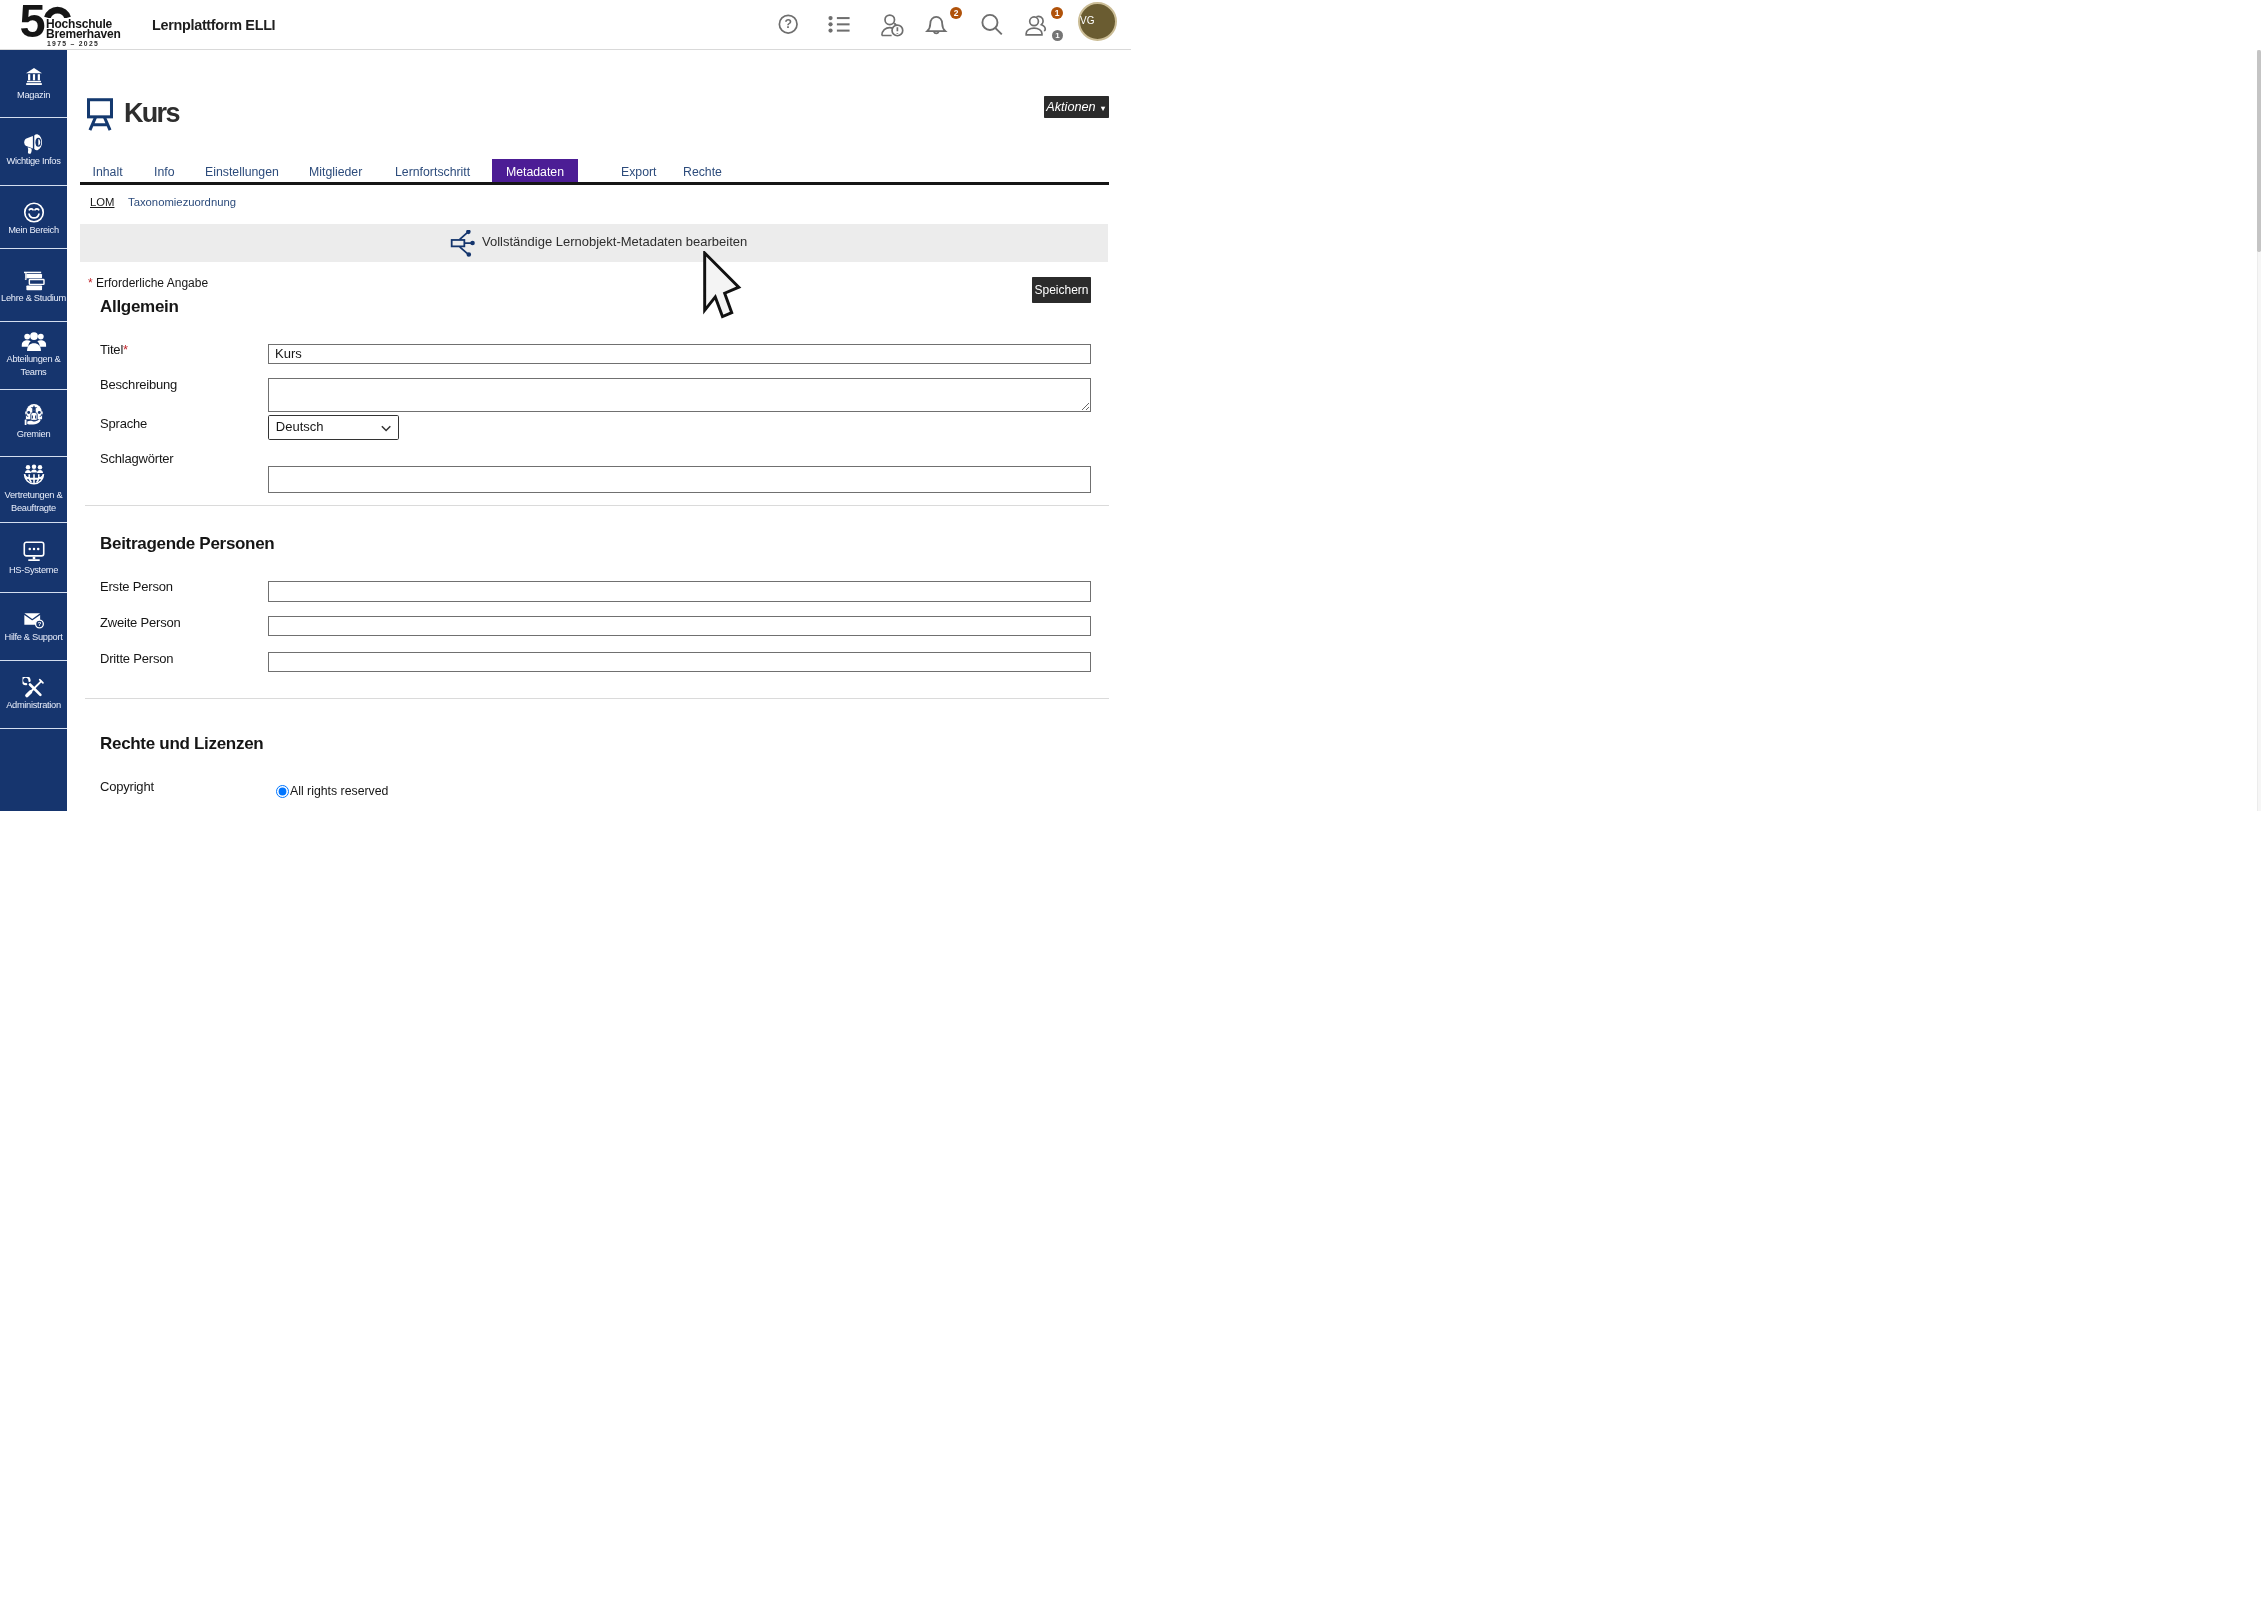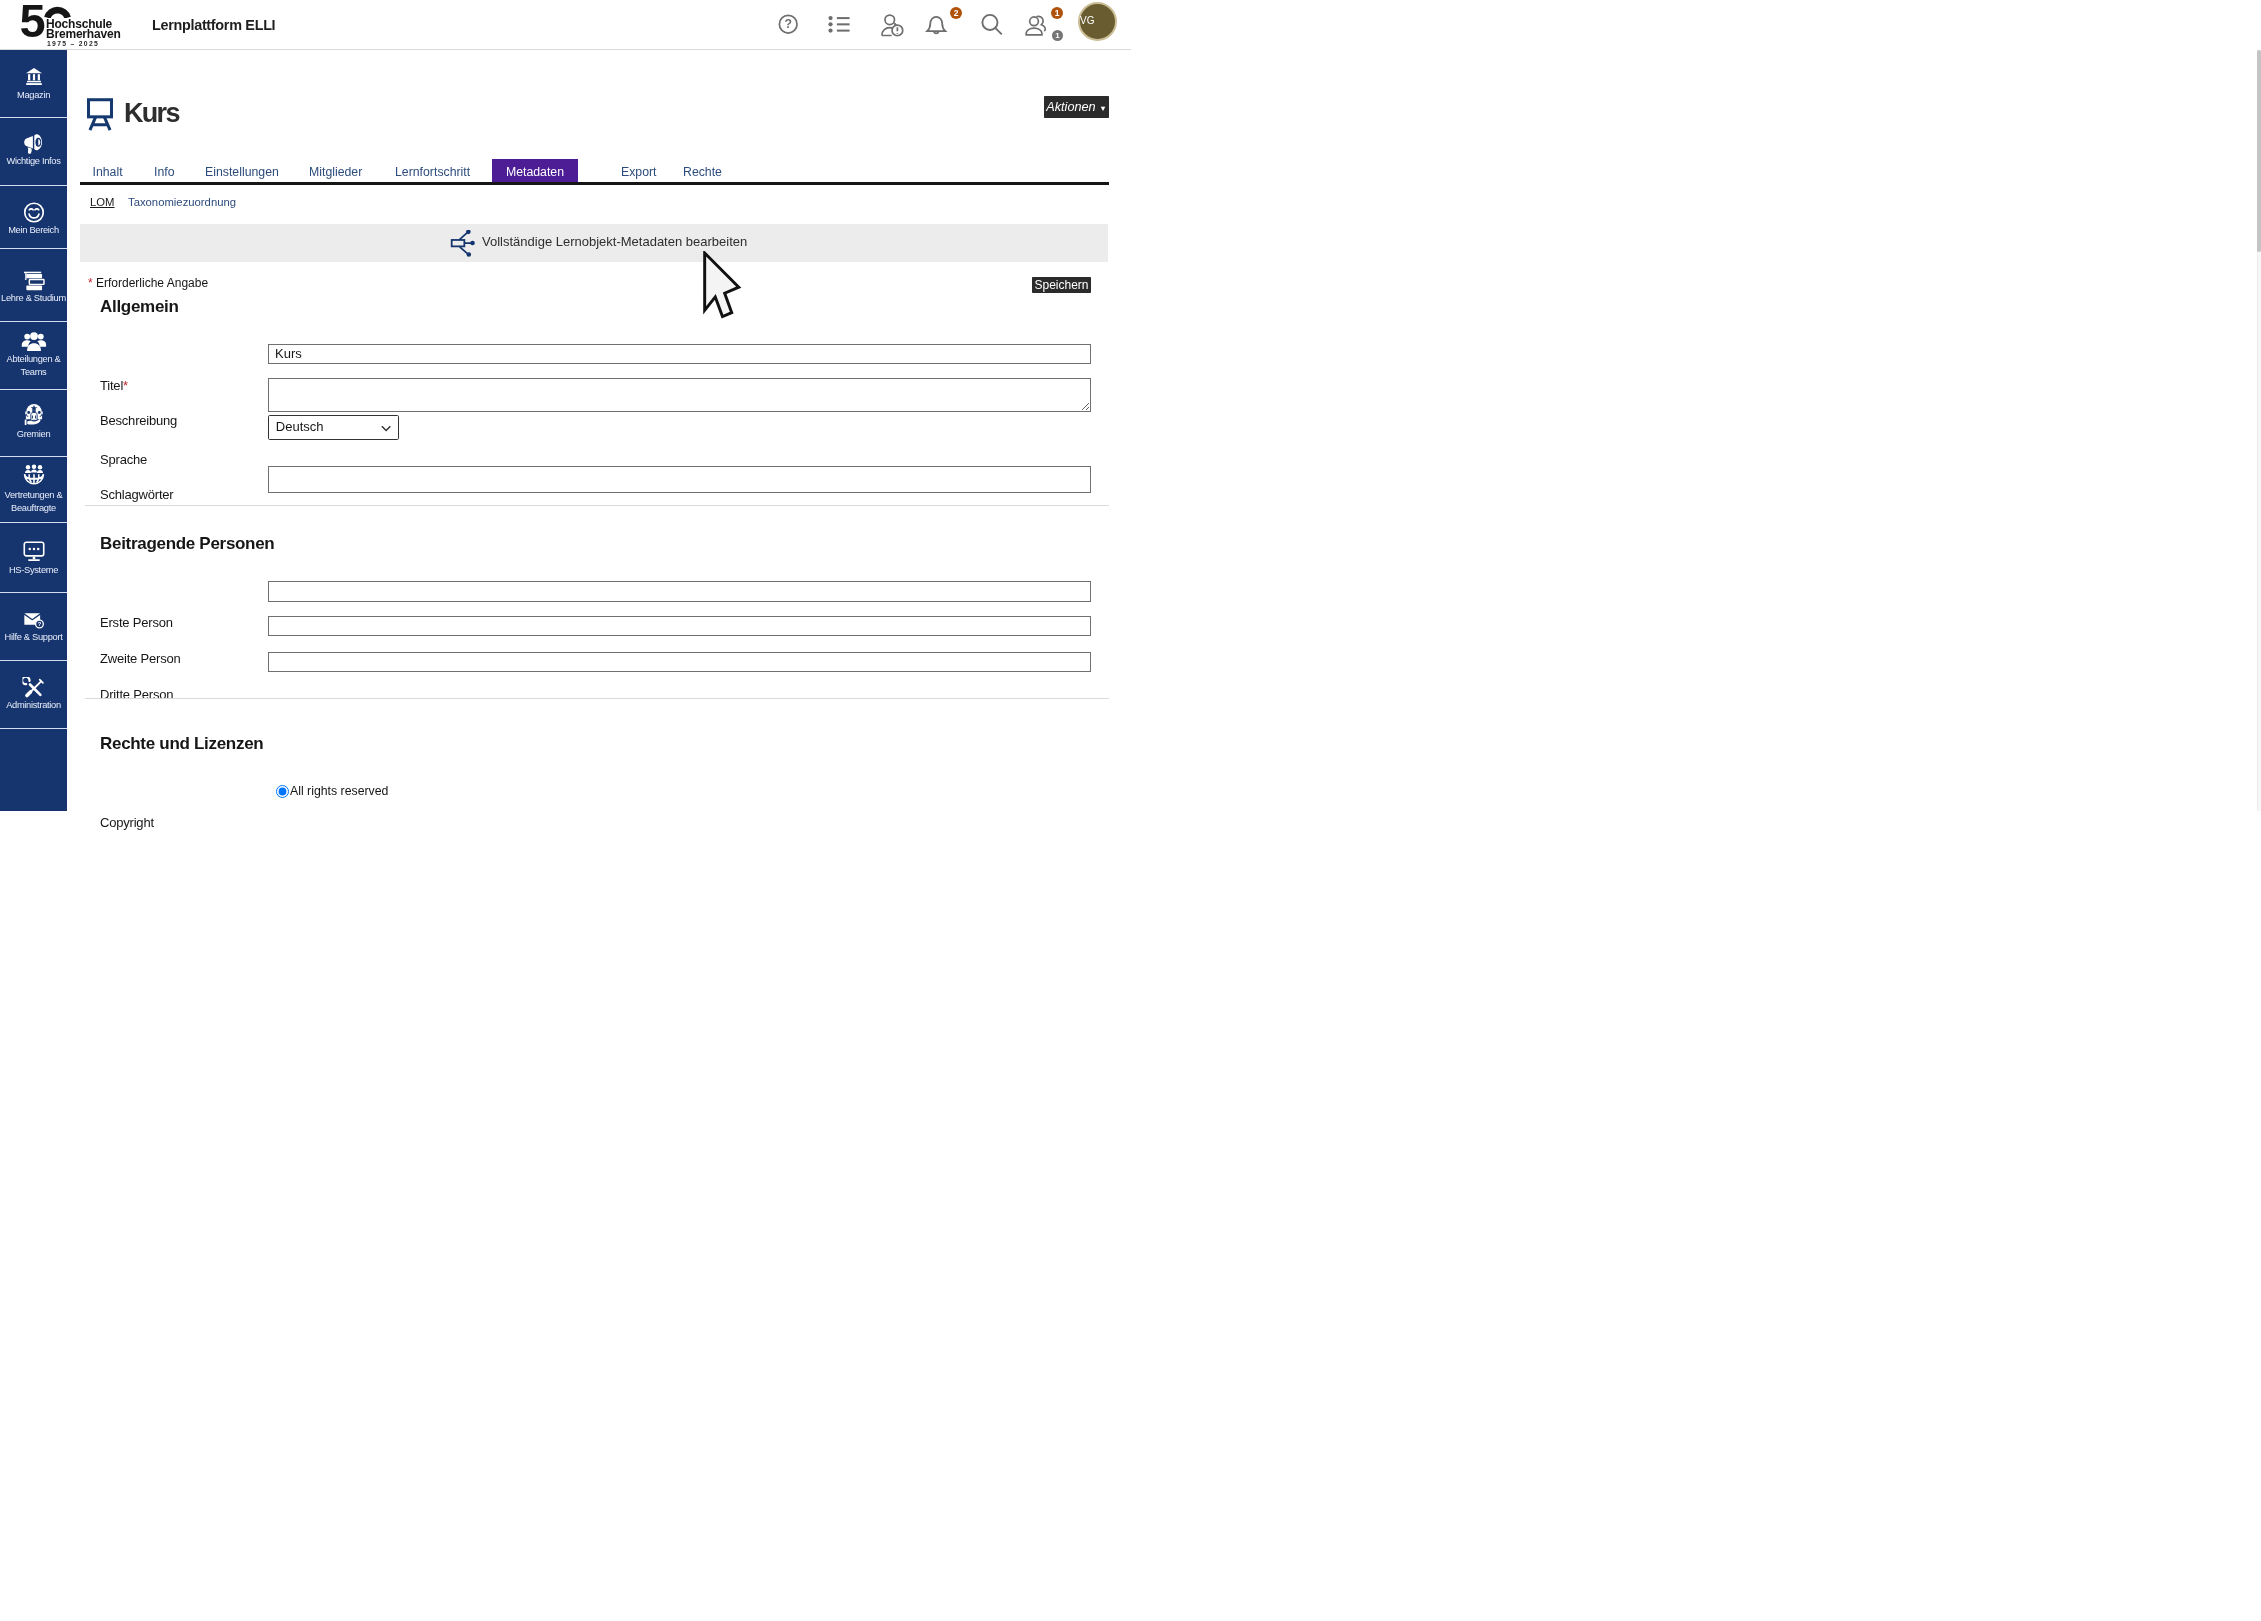--- a/index.html
+++ b/index.html
@@ -46,23 +46,23 @@
   color:#2d4c7c; }
 .tab.active { background:#4c1d95; color:#fff; text-align:center; }
 .subtab { position:absolute; font-size:11.3px; color:#2d4c7c; top:146px; text-decoration:none; }
 
 .infobar { position:absolute; left:13px; top:174px; width:1028px; height:38px;
   background:#ececec; }
 .infotext { position:absolute; left:402px; top:10.2px; font-size:13px; color:#2e2e2e; }
 
 .reqrow { position:absolute; left:21px; top:226px; font-size:12px; color:#161616; }
 .red { color:#c1262c; }
-.speichern { position:absolute; left:965px; top:227px; width:59px; height:16px; font-size:12px; }
+.speichern { position:absolute; left:965px; top:227px; width:59px; height:26px; font-size:12px; }
 .h3 { position:absolute; left:33px; font-size:17px; font-weight:700; color:#161616; letter-spacing:-0.3px; }
-.flabel { position:absolute; left:33px; font-size:13px; color:#161616; letter-spacing:-0.2px;margin-top:36px; }
+.flabel { position:absolute; left:33px; font-size:13px; color:#161616; letter-spacing:-0.2px; }
 .finput { position:absolute; left:201px; width:823px; border:0.8px solid #707070;
   background:#fff; font-family:"Liberation Sans",sans-serif; font-size:13px;
   padding:0 6px; color:#161616; }
 .sepline { position:absolute; left:18px; width:1024px; height:0.8px; background:#dadada; }
 .fselect { position:absolute; left:201px; top:365px; width:131px; height:24.6px;
   border:0.8px solid #333; border-radius:1.7px; background:#fff; }
 .fselect span { position:absolute; left:6.8px; top:3.4px; font-size:13px; color:#161616; }
 
 .scrolltrack { position:absolute; right:0; top:50px; width:4.2px; bottom:0; height:761px;
   background:#f6f6f6; border-left:0.8px solid #ececec; z-index:40; }

